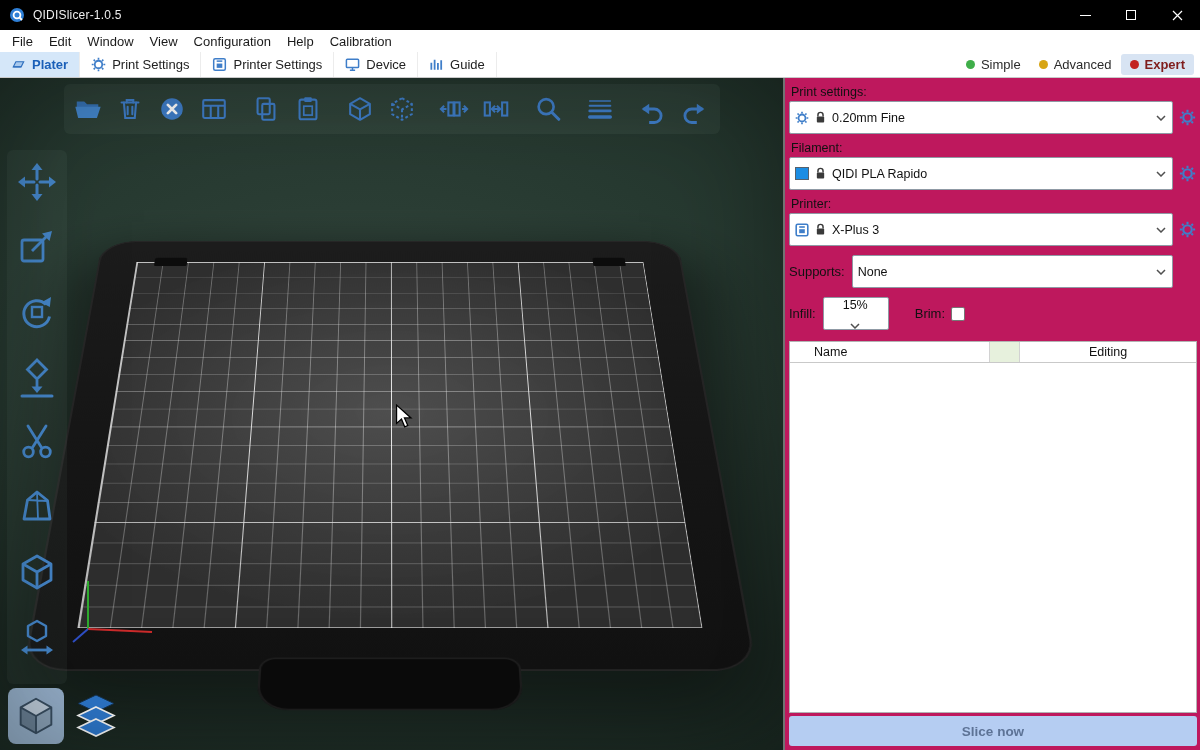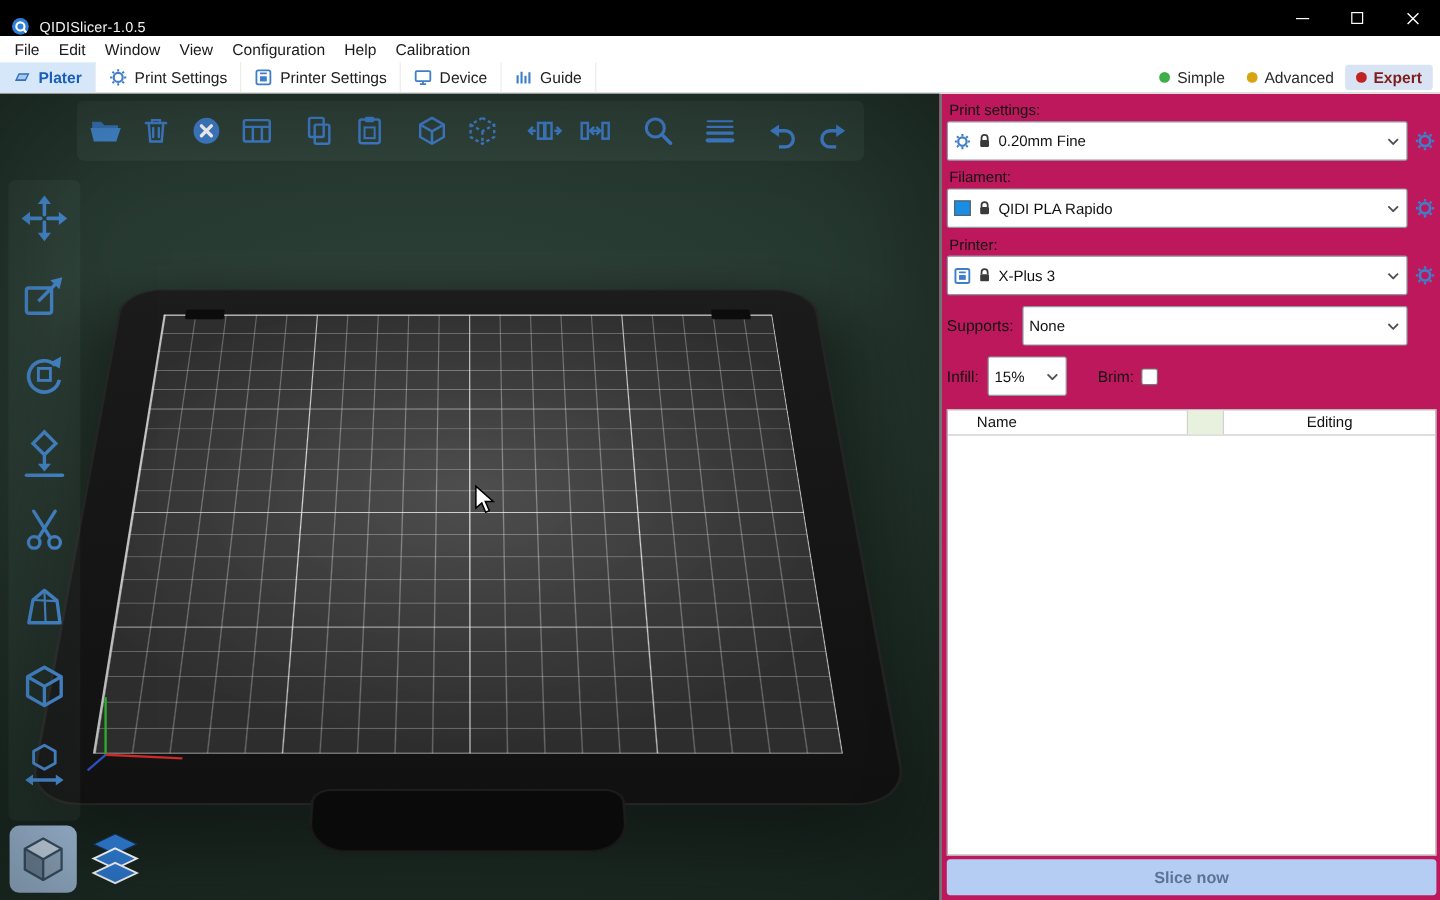--- a/index.html
+++ b/index.html
@@ -3,21 +3,21 @@
 <meta charset="utf-8">
 <style>
   :root { --accent:#3f7ec9; }
   * { margin:0; padding:0; box-sizing:border-box; }
   html,body { width:1200px; height:750px; overflow:hidden; }
   body { font-family:"Liberation Sans", sans-serif; background:#fff; }
   #root { position:relative; width:1200px; height:750px; }
 
   
   .titlebar { position:absolute; left:0; top:0; width:1200px; height:30px; background:#000;
-    display:flex; align-items:flex-end; color:#f0f0f0; }
+    display:flex; align-items:center; color:#f0f0f0; }
   .app-icon { width:16px; height:16px; margin-left:9px; }
   .title-text { font-size:12px; margin-left:8px; letter-spacing:.2px; }
   .win-controls { margin-left:auto; display:flex; height:30px; }
   .win-btn { width:46px; height:30px; display:flex; align-items:center; justify-content:center; cursor:pointer; }
   .glyph-min { width:11px; height:1px; background:#fff; }
   .glyph-max { width:10px; height:10px; border:1px solid #fff; }
 
   
   .menubar { position:absolute; left:0; top:30px; width:1200px; height:22px; background:#fff;
     display:flex; align-items:center; padding-left:4px; }
@@ -520,21 +520,21 @@
       <div class="combo" style="margin-left:7px;">
         <span class="value">None</span>
         <svg width="10" height="6" viewBox="0 0 10 6">
             <path d="M1 1l4 4 4-4" fill="none" stroke="#505050" stroke-width="1.5"></path>
           </svg>
       </div>
     </div>
 
     <div class="row-inline">
       <span class="sb-inline-label">Infill:</span>
-      <div class="combo small" style="margin-left:7px;">
+      <div class="combo small" style="margin-left:7px;flex-direction:column;">
         <span class="value">15%</span>
         <svg width="10" height="6" viewBox="0 0 10 6">
             <path d="M1 1l4 4 4-4" fill="none" stroke="#505050" stroke-width="1.5"></path>
           </svg>
       </div>
       <span class="sb-inline-label" style="margin-left:26px;">Brim:</span>
       <span class="checkbox"></span>
     </div>
 
     <div class="object-list">

